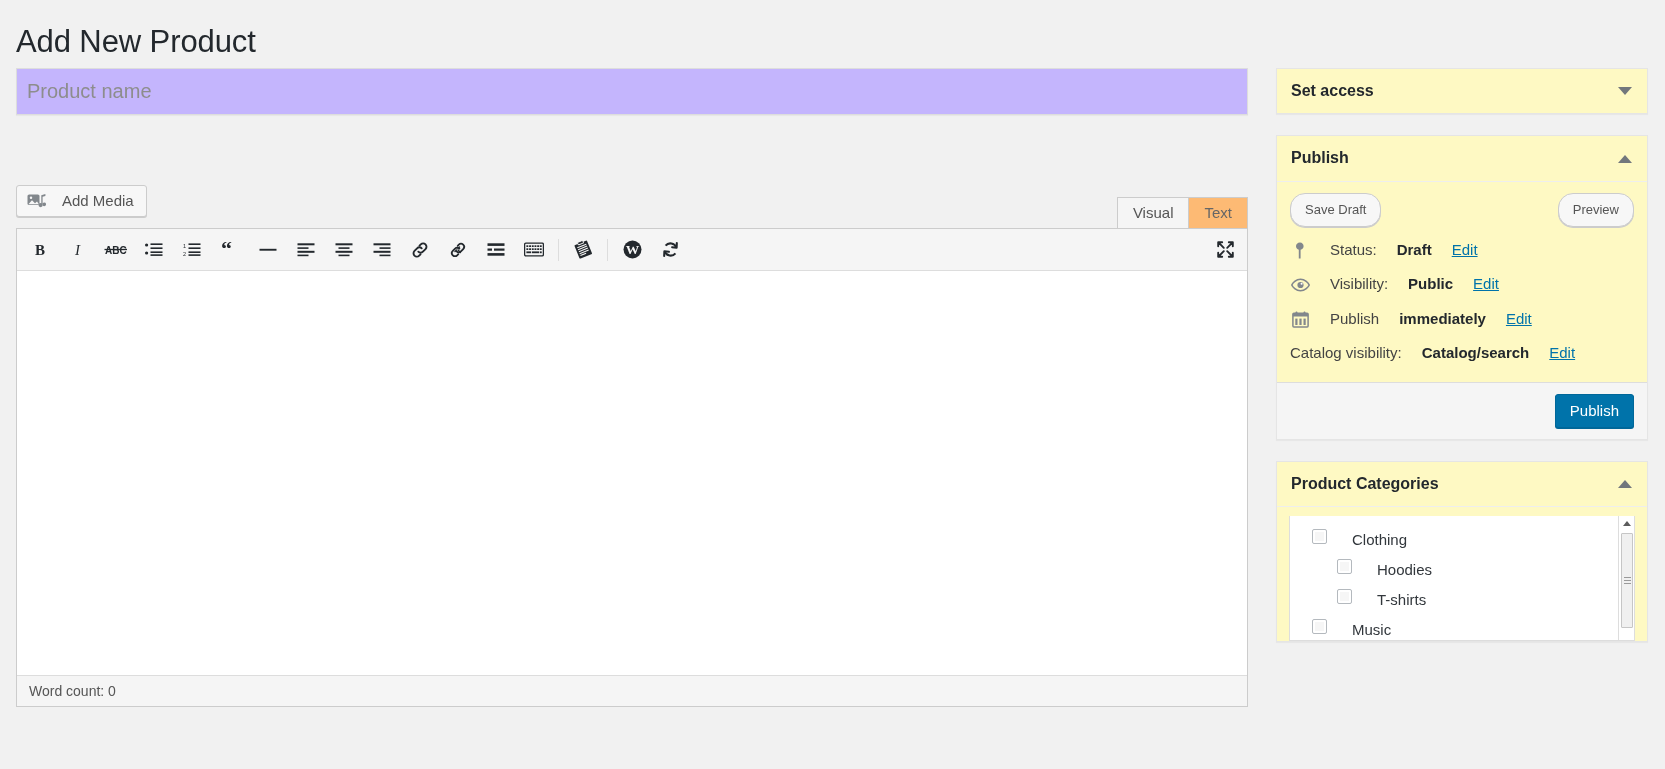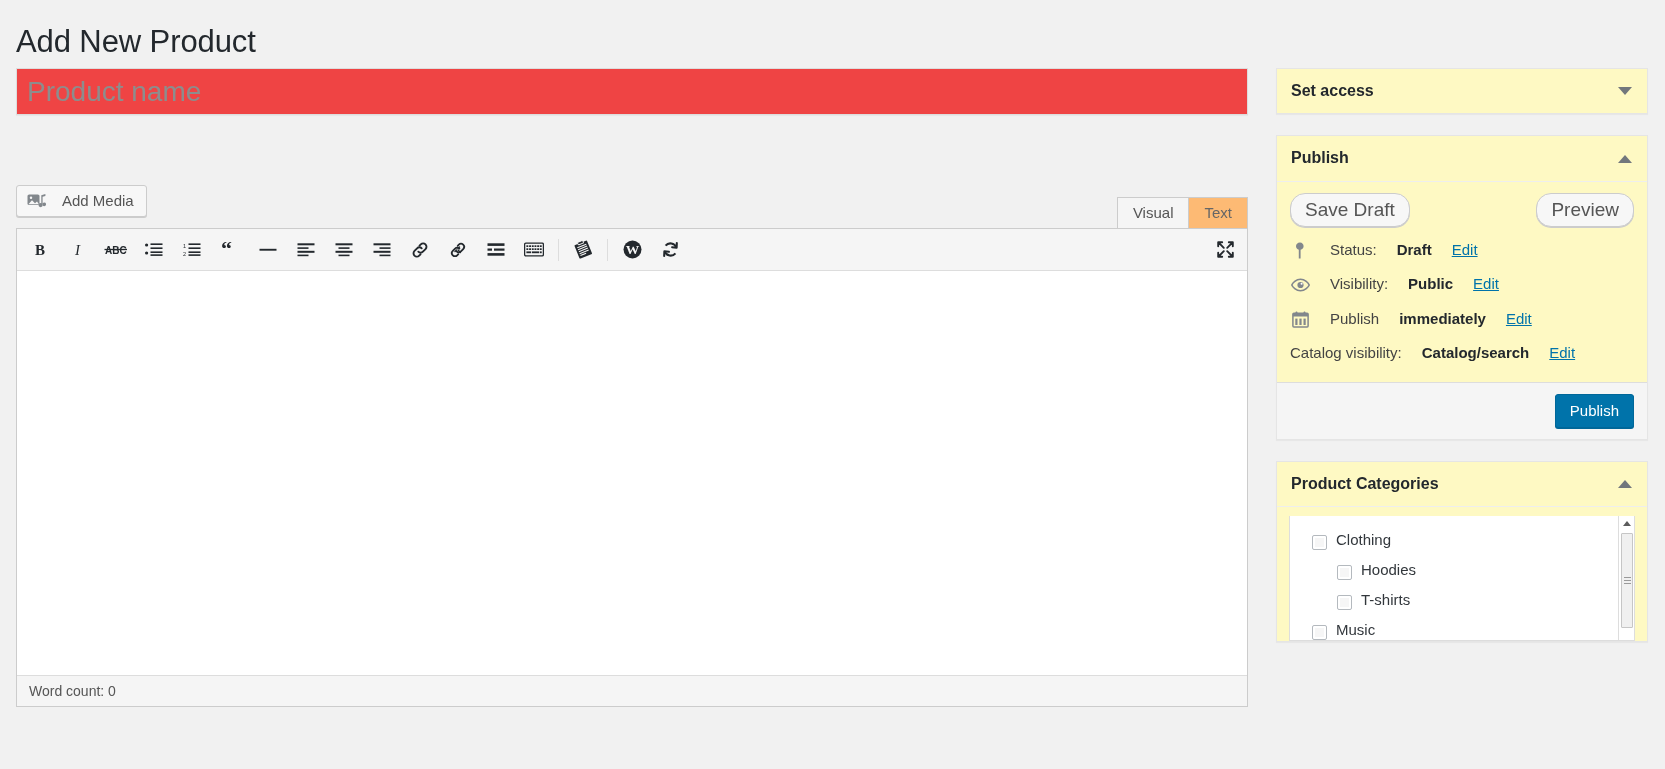--- a/index.html
+++ b/index.html
@@ -30,26 +30,26 @@
   
   .left-col {
     position: absolute;
     left: 16px; top: 68px;
     width: 1232px;
   }
 
   .title-field {
     width: 1232px;
     height: 47px;
-    background: #ef4444;
+    background: #c4b5fd;
     border: 1px solid #ddd;
     box-shadow: 0 1px 1px rgba(0,0,0,.04);
     padding: 3px 10px;
     font-family: "Liberation Sans", sans-serif;
-    font-size: 28px;
+    font-size: 20px;
     font-weight: 300;
     color: #32373c;
     outline: none;
     display: block;
   }
   .title-field::placeholder { color: #8d8d8d; opacity: 1; }
 
   
   .editor-wrap {
     position: absolute;
@@ -203,21 +203,21 @@
     padding: 11px 13px 4px 13px;
     height: 52px;
   }
   .btn-sec {
     height: 34px;
     padding: 0 14px;
     background: #f7f7f7;
     border: 1px solid #ccc;
     border-radius: 15px;
     color: #555;
-    font-size: 19px;
+    font-size: 13px;
     font-family: "Liberation Sans", sans-serif;
     cursor: pointer;
     box-shadow: 0 1px 0 #ccc;
     line-height: 32px;
   }
   .btn-preview { position: absolute; right: 13px; top: 11px; }
 
   .misc { padding: 0 13px 10px 13px; }
   .misc-row {
     display: flex;
@@ -294,22 +294,22 @@
     position: relative;
     height: 125px;
     border: 1px solid #ddd;
     border-top: none;
     background: #fff;
     overflow: hidden;
     padding: 9px 0 0 0;
   }
   .cat-row {
     display: flex;
-    align-items: flex-end;
-    gap: 9px;
+    align-items: flex-start;
+    gap: 25px;
     font-size: 15px;
     color: #32373c;
     padding: 4px 0 5px 22px;
     line-height: 1.4;
     cursor: pointer;
   }
   .cat-row.lvl1 { padding-left: 47px; }
   .cbx {
     width: 15px; height: 15px;
     border: 1px solid #b4b9be;

